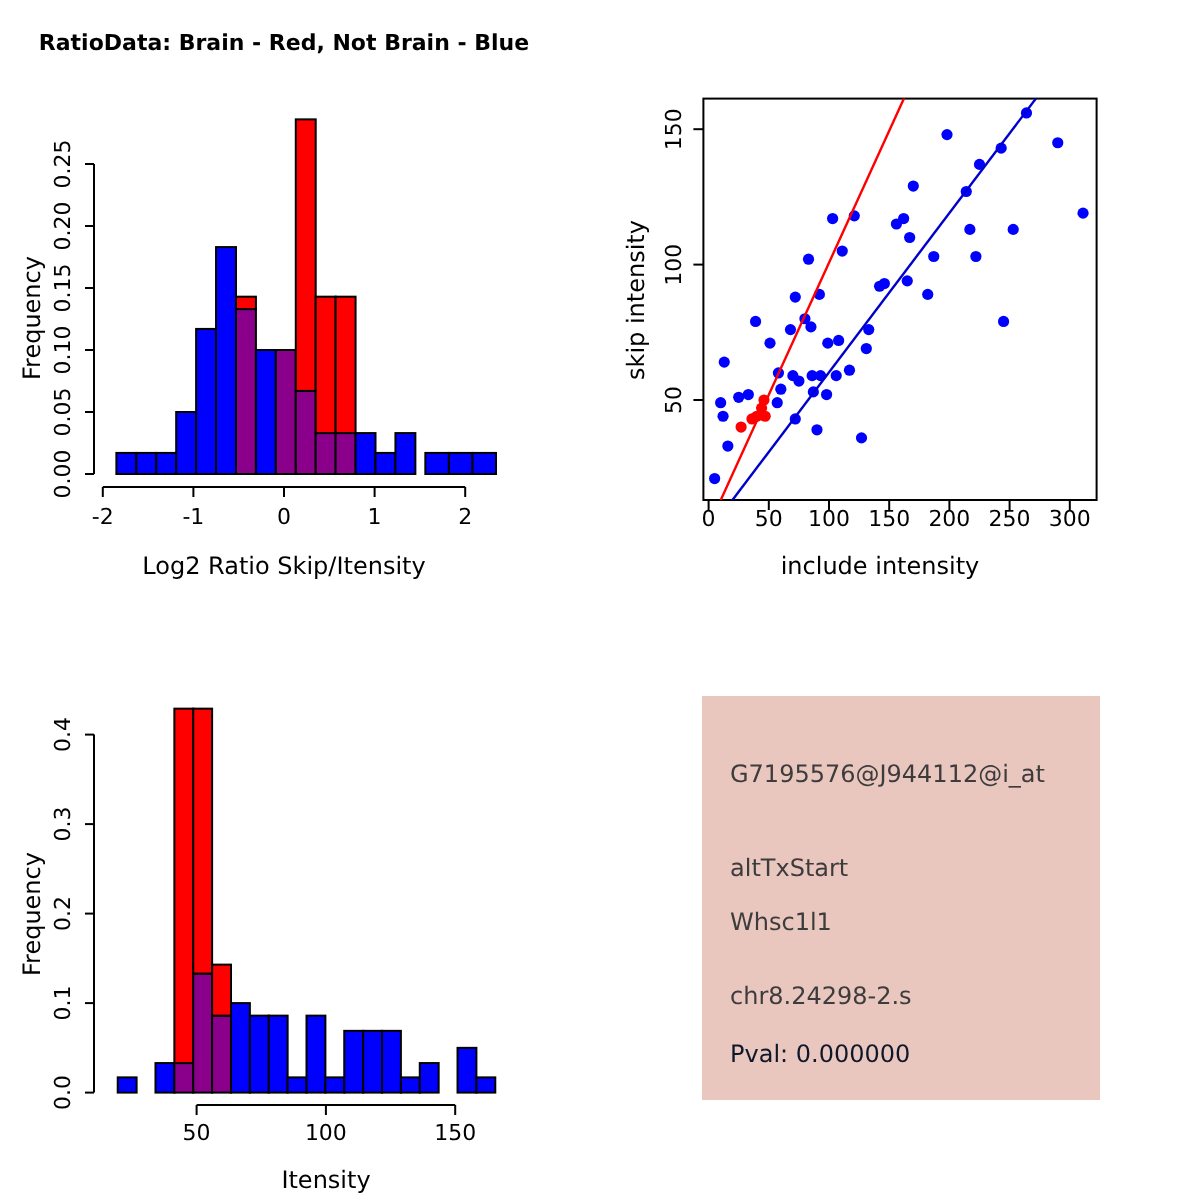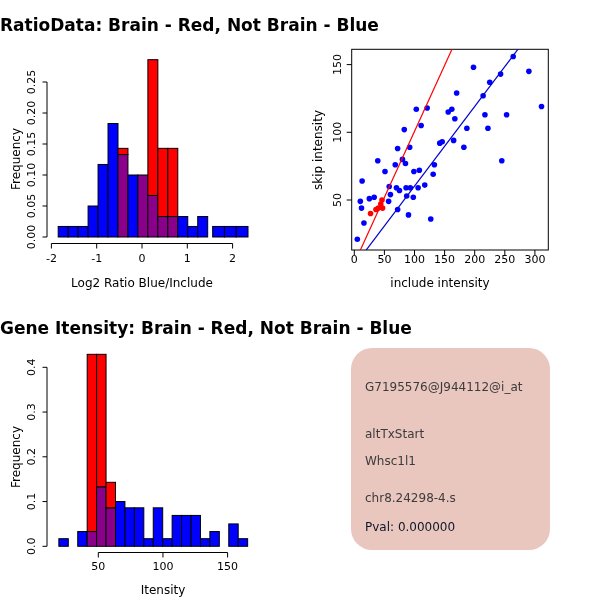--- a/index.html
+++ b/index.html
@@ -1,23 +1,23 @@
 <!DOCTYPE html>
 <html><head>
 <meta charset="utf-8">
 <style>
   html,body{margin:0;padding:0;background:#fff;}
   #stage{position:relative;width:600px;height:600px;background:#fff;overflow:hidden;
          font-family:"DejaVu Sans","Liberation Sans",sans-serif;}
   #chart-svg{position:absolute;left:0;top:0;}
-  .ptitle{position:absolute;font-size:17px;font-weight:bold;color:#000;text-align:center;white-space:nowrap;}
+  .ptitle{position:absolute;font-size:11px;font-weight:bold;color:#000;text-align:center;white-space:nowrap;}
   .axlabel{position:absolute;font-size:12px;color:#000;text-align:center;white-space:nowrap;}
   .ylab{position:absolute;width:120px;height:16px;display:flex;align-items:center;justify-content:center;
         transform:rotate(-90deg);font-size:12px;color:#000;white-space:nowrap;}
-  #info-panel{position:absolute;left:351px;top:348px;width:199px;height:202px;border-radius:21px;}
+  #info-panel{position:absolute;left:351px;top:348px;width:199px;height:202px;}
   .info-line{position:absolute;left:14px;font-size:12px;white-space:nowrap;}
 </style>
 </head>
 <body>
 
 <div id="stage">
   <svg id="chart-svg" width="600" height="600">
       <line x1="47" y1="237" x2="47" y2="82" stroke="#000" stroke-width="1"></line>
       <line x1="42.5" y1="237" x2="47" y2="237" stroke="#000"></line>
       <text x="35" y="237" font-size="11px" fill="#000" font-family="DejaVu Sans, Liberation Sans, sans-serif" text-anchor="middle" transform="rotate(-90 35 237)">0.00</text>
@@ -191,31 +191,30 @@
         <circle cx="378.38" cy="208.12399999999997" r="2.8" fill="#FF0000"></circle>
         <circle cx="380.788" cy="204.06199999999998" r="2.8" fill="#FF0000"></circle>
         <circle cx="381.992" cy="200" r="2.8" fill="#FF0000"></circle>
         <circle cx="382.594" cy="208.12399999999997" r="2.8" fill="#FF0000"></circle>
         <line x1="359.718" y1="251.452" x2="454.232" y2="44.289999999999964" stroke="#FF0000" stroke-width="1.2"></line>
         <line x1="365.136" y1="251.452" x2="518.646" y2="48.351999999999975" stroke="#0000CD" stroke-width="1.2"></line>
       </g>
     </svg>
 
   <div class="ptitle" style="left:0;top:15px;width:284px;">RatioData: Brain - Red, Not Brain - Blue</div>
-  <div class="ptitle" style="left:0;top:318px;width:300px;">Gene Itensity: Brain - Red, Not Brain - Blue</div>
-
-  <div class="axlabel" style="left:0;top:276px;width:284px;">Log2 Ratio Blue/Include</div>
+
+  <div class="axlabel" style="left:0;top:276px;width:284px;">Log2 Ratio Skip/Itensity</div>
   <div class="ylab" style="left:-44px;top:151px;">Frequency</div>
 
   <div class="axlabel" style="left:290px;top:276px;width:300px;">include intensity</div>
   <div class="ylab" style="left:258px;top:142px;">skip intensity</div>
 
   <div class="axlabel" style="left:0;top:583px;width:326px;">Itensity</div>
   <div class="ylab" style="left:-44px;top:449px;">Frequency</div>
 
   <div id="info-panel" style="background: rgb(233, 198, 190);">
     <div class="info-line" style="top: 32px; color: rgb(60, 60, 60);">G7195576@J944112@i_at</div>
     <div class="info-line" style="top: 79px; color: rgb(60, 60, 60);">altTxStart</div>
     <div class="info-line" style="top: 106px; color: rgb(60, 60, 60);">Whsc1l1</div>
-    <div class="info-line" style="top: 143px; color: rgb(60, 60, 60);">chr8.24298-4.s</div>
+    <div class="info-line" style="top: 143px; color: rgb(60, 60, 60);">chr8.24298-2.s</div>
     <div class="info-line" style="top: 172px; color: #0f172a;">Pval: 0.000000</div>
   </div>
 </div>
 
 </body></html>

